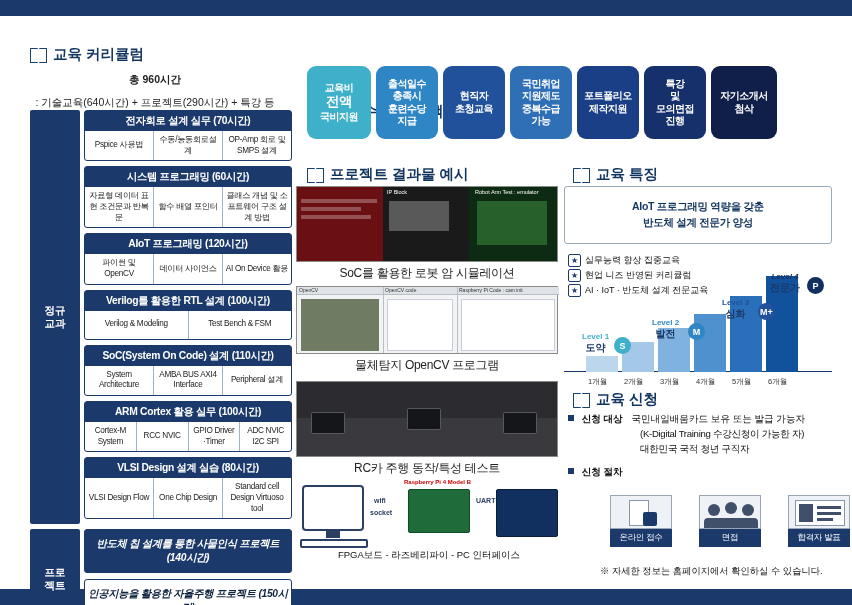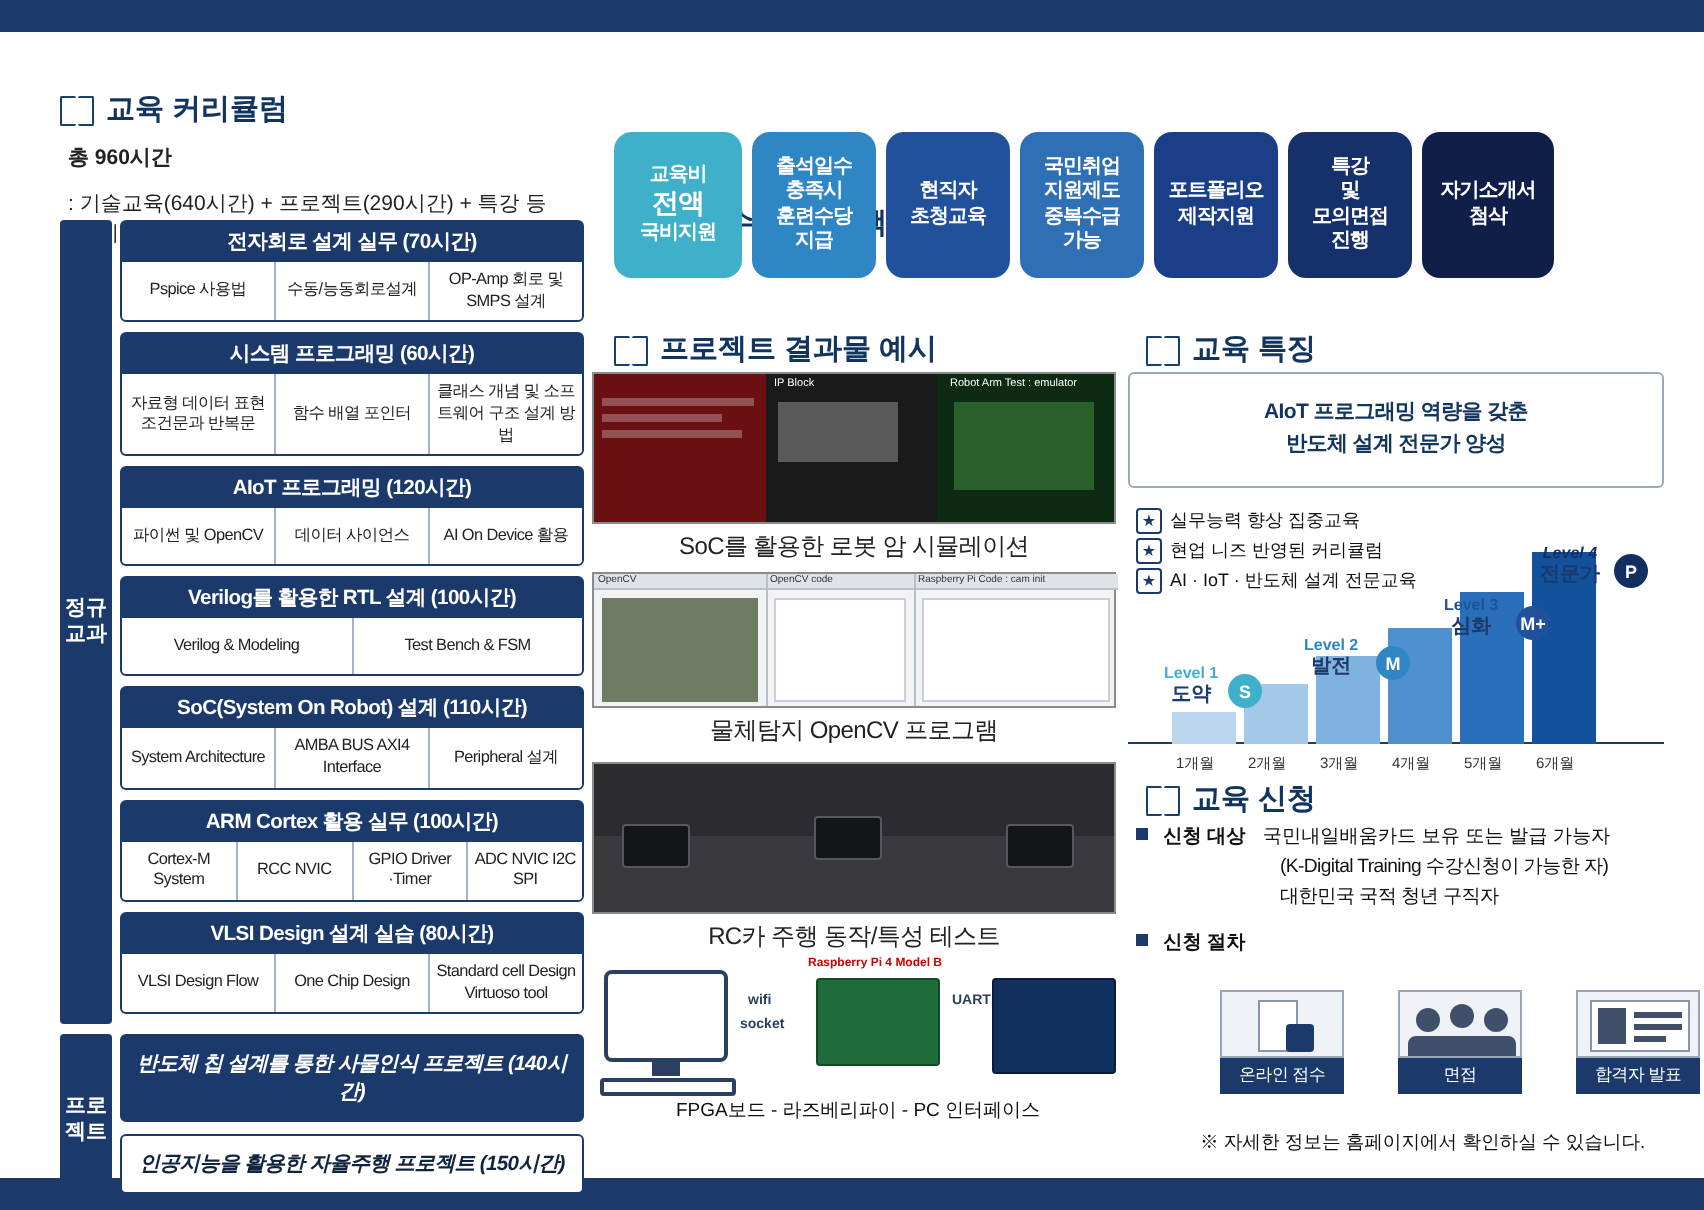--- a/index.html
+++ b/index.html
@@ -20,27 +20,27 @@
   .bookicon { width:17px; height:13px; position:relative; flex:none; }
   .bookicon:before, .bookicon:after{
     content:""; position:absolute; top:0; width:7px; height:13px;
     border:1.3px solid #16406e; border-radius:1px;
   }
   .bookicon:before { left:0; border-right:none; }
   .bookicon:after { right:0; border-left:none; }
 
   
   #curriculum { position:absolute; left:30px; top:45px; width:262px; }
-  .cur-sub { font-size:10.5px; color:#222; line-height:1.45; margin:8px 16px 0 4px; font-weight:bold;}
+  .cur-sub { font-size:10.5px; color:#222; line-height:1.45; margin:8px 16px 0 4px; font-weight:bold;text-align:center;}
   .cur-sub span { font-weight:normal; }
 
   .cur-body { position:absolute; left:30px; top:110px; width:262px; }
   .cur-row { display:flex; margin-bottom:5px; }
   .cur-left {
-    width:26px; flex:none; margin-right:4px; background:#1b3a6b; color:#fff;
+    width:50px; flex:none; margin-right:4px; background:#1b3a6b; color:#fff;
     display:flex; align-items:center; justify-content:center; text-align:center;
     font-size:10.5px; font-weight:bold; line-height:1.25; border-radius:2px;
   }
   .cur-right { flex:1; }
 
   .course { border:1.4px solid #1b3a6b; border-radius:3px; margin-bottom:5px; background:#fff; }
   .course-title {
     background:#1b3a6b; color:#fff; font-size:10.3px; font-weight:bold;
     text-align:center; padding:3px 2px; letter-spacing:-0.3px;
   }
@@ -188,21 +188,21 @@
 
       <div class="course">
         <div class="course-title">Verilog를 활용한 RTL 설계 (100시간)</div>
         <div class="course-cells">
           <div class="cell">Verilog &amp; Modeling</div>
           <div class="cell">Test Bench &amp; FSM</div>
         </div>
       </div>
 
       <div class="course">
-        <div class="course-title">SoC(System On Robot) 설계 (110시간)</div>
+        <div class="course-title">SoC(System On Code) 설계 (110시간)</div>
         <div class="course-cells">
           <div class="cell">System Architecture</div>
           <div class="cell">AMBA BUS AXI4 Interface</div>
           <div class="cell">Peripheral 설계</div>
         </div>
       </div>
 
       <div class="course">
         <div class="course-title">ARM Cortex 활용 실무 (100시간)</div>
         <div class="course-cells">

